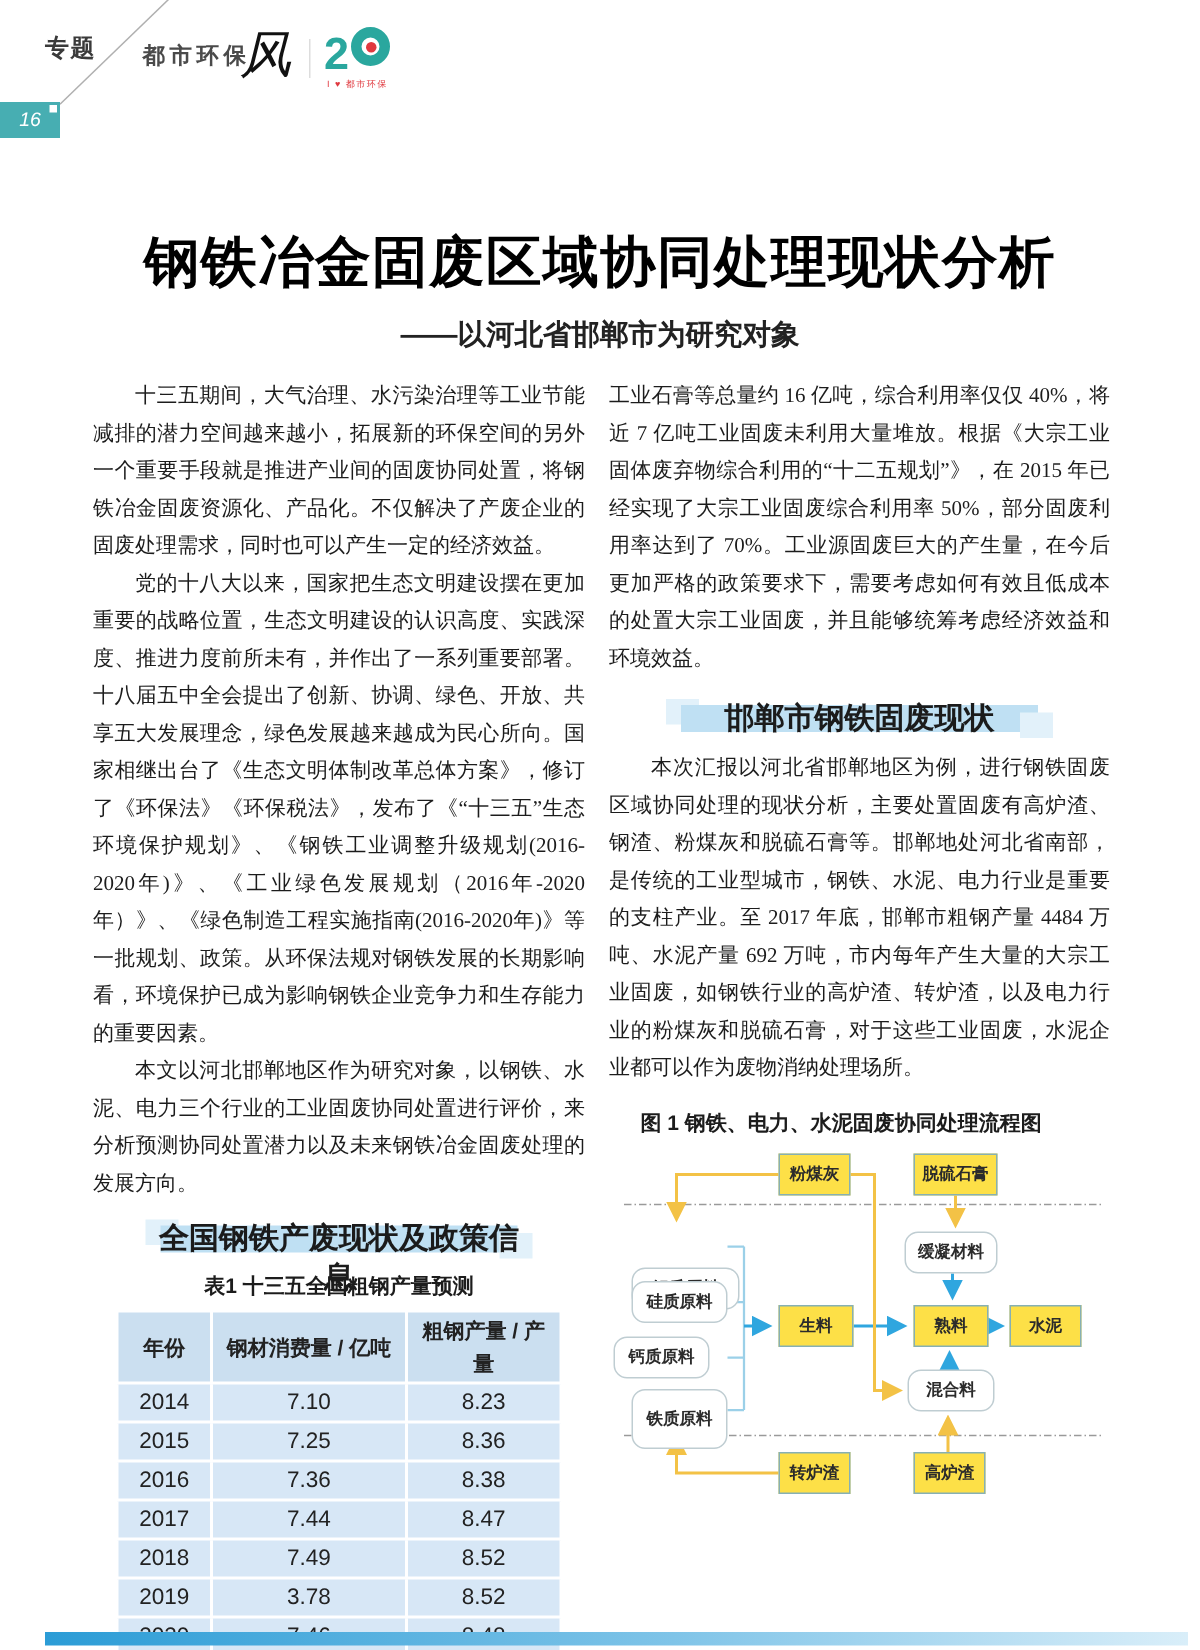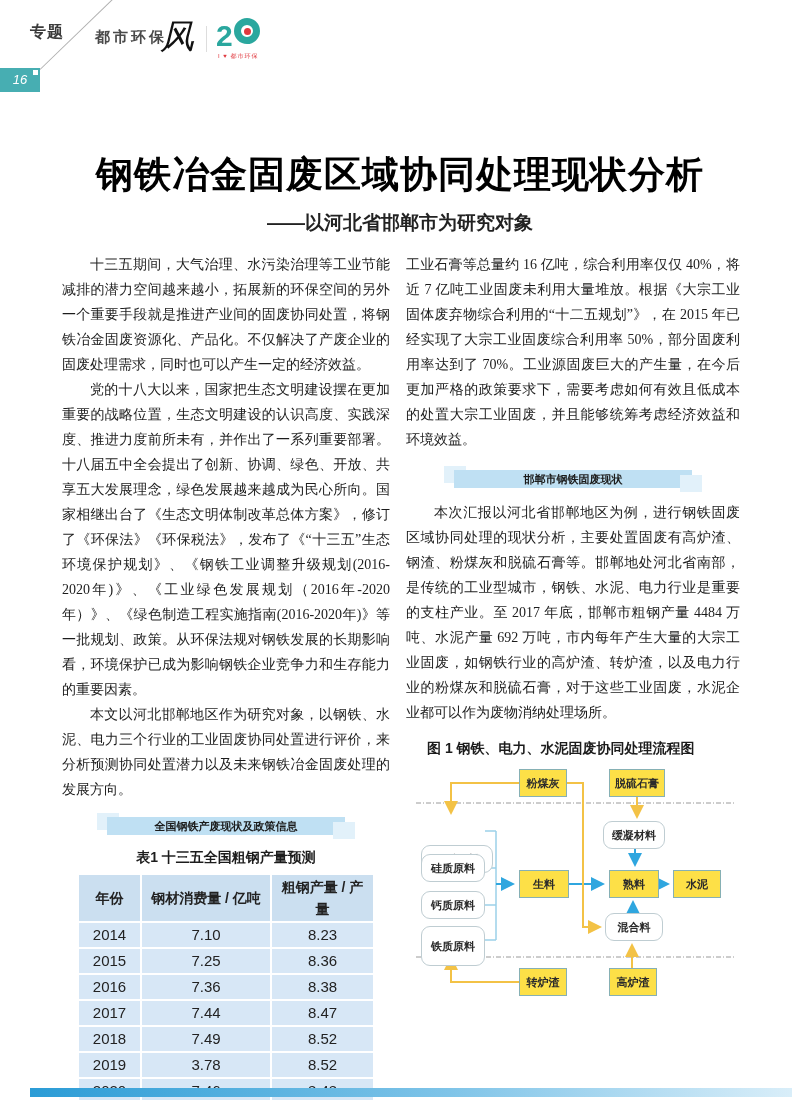--- a/index.html
+++ b/index.html
@@ -42,21 +42,21 @@
   .col-left { left:62px; width:328px; }
   .col-right { left:406px; width:334px; }
   .para { text-indent:2em; }
   .para.no-indent { text-indent:0; }
   
   .ribbon { position:relative; width:258px; height:26px; margin:11px auto 8px auto; }
   .ribbon .band { position:absolute; left:10px; right:10px; top:4px; bottom:4px; background:#bfe0f3; }
   .ribbon .end-l { position:absolute; left:0; top:0; width:22px; height:17px; background:#e2f1fa; }
   .ribbon .end-r { position:absolute; right:0; bottom:0; width:22px; height:17px; background:#e2f1fa; }
   .ribbon .label { position:relative; z-index:2; display:block; width:100%; text-align:center;
-    line-height:26px; font-weight:bold; font-size:11px; color:#1b1b1b; text-indent:0;
+    line-height:26px; font-weight:bold; font-size:20px; color:#1b1b1b; text-indent:0;
     font-family:"Liberation Sans",sans-serif; }
   
   .table-caption { text-align:center; font-weight:bold; font-size:14px; text-indent:0;
     font-family:"Liberation Sans",sans-serif; margin:4px 0 6px 0; line-height:20px; }
   table.steel { border-collapse:collapse; width:298px; margin:0 auto;
     font-family:"Liberation Sans",sans-serif; border:1px solid #c9d8e6; }
   table.steel th, table.steel td { border:2px solid #ffffff; background:#d7e7f6; text-align:center;
     font-size:14px; line-height:22px; padding:1px 4px; font-weight:normal; color:#222; }
   table.steel th { background:#cbdff0; font-weight:bold; height:26px; }
   table.steel td { height:22px; font-size:15px; }
@@ -215,21 +215,21 @@
       </svg>
 
       <div class="fnode node-solid" style="left:113px; top:4px;  width:48px; height:28px;">粉煤灰</div>
       <div class="fnode node-solid" style="left:203px; top:4px;  width:56px; height:28px;">脱硫石膏</div>
       <div class="fnode node-outline" style="left:15px; top:52px;  width:72px; height:28px;margin-top:28px;">铝质原料</div>
       <div class="fnode node-outline" style="left:197px; top:56px; width:62px; height:28px;">缓凝材料</div>
       <div class="fnode node-outline" style="left:15px; top:89px;  width:64px; height:28px;">硅质原料</div>
       <div class="fnode node-solid" style="left:113px; top:105px; width:50px; height:28px;">生料</div>
       <div class="fnode node-solid" style="left:203px; top:105px; width:50px; height:28px;">熟料</div>
       <div class="fnode node-solid" style="left:267px; top:105px; width:48px; height:28px;">水泥</div>
-      <div class="fnode node-outline" style="left:15px; top:126px; width:64px; height:28px;">钙质原料</div>
+      <div class="fnode node-outline" style="left:3px; top:126px; width:64px; height:28px;">钙质原料</div>
       <div class="fnode node-outline" style="left:15px; top:161px; width:64px; height:40px;">铁质原料</div>
       <div class="fnode node-outline" style="left:199px; top:148px; width:58px; height:28px;">混合料</div>
       <div class="fnode node-solid" style="left:113px; top:203px; width:48px; height:28px;">转炉渣</div>
       <div class="fnode node-solid" style="left:203px; top:203px; width:48px; height:28px;">高炉渣</div>
     </div>
   </div>
 
   <div class="footer-bar"></div>
 </div>
 

